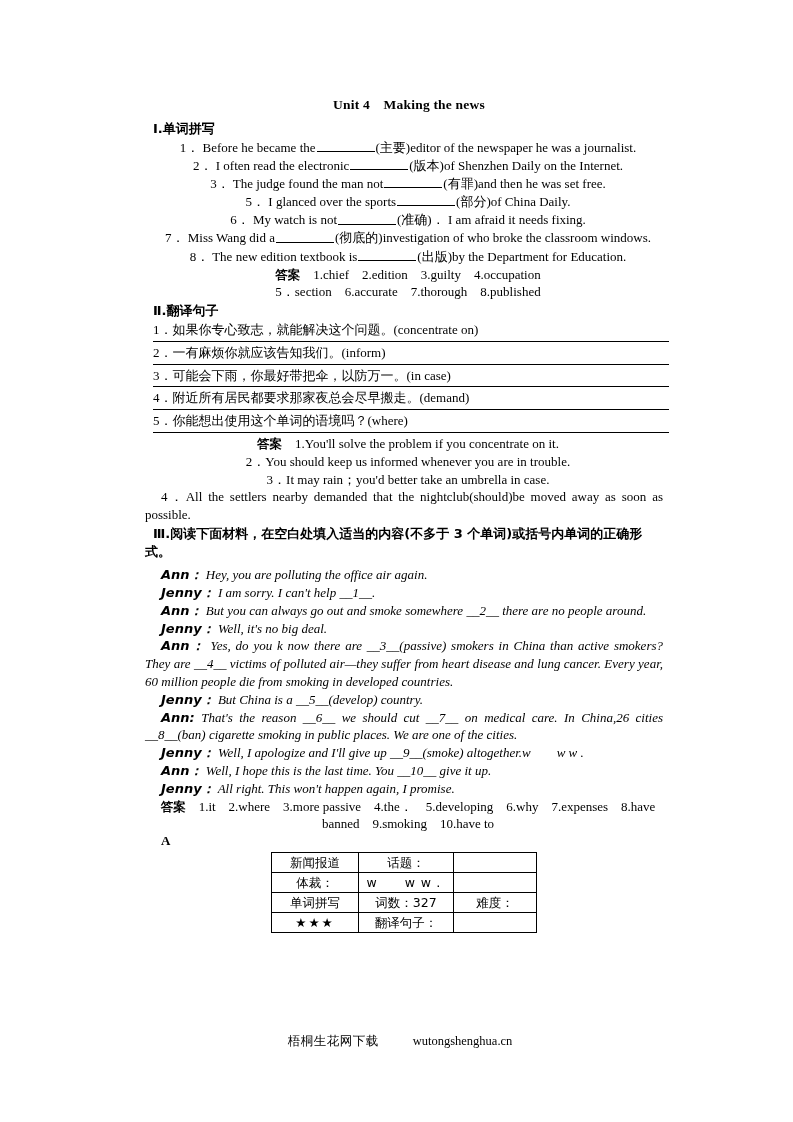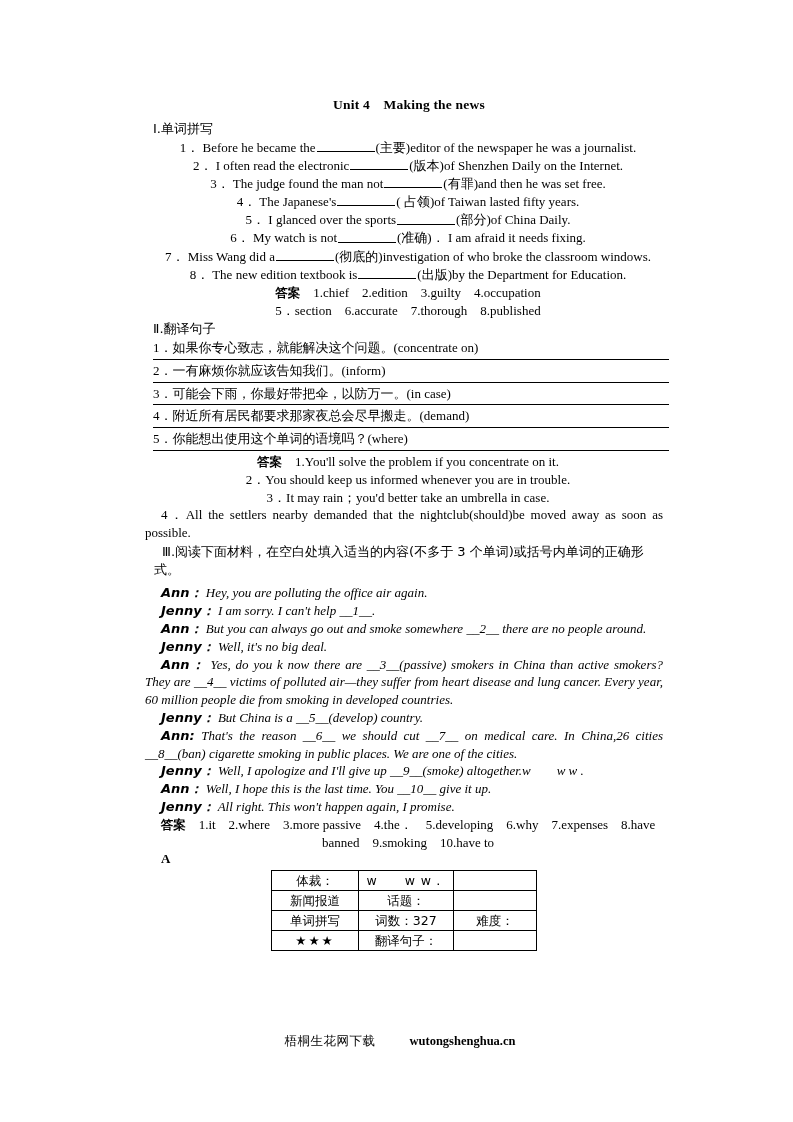--- a/index.html
+++ b/index.html
@@ -26,21 +26,21 @@
   .doc-title {
     text-align: center;
     font-weight: bold;
     font-size: 13.5px;
     letter-spacing: 0.2px;
     margin: 0 0 6px 0;
     padding-left: 10px;
   }
   .section-head {
     font-size: 13px;
-    font-weight: normal;
+    font-weight: bold;
     font-family: "DejaVu Sans", "Liberation Sans", sans-serif;
     margin: 1px 0 1px 8px;
     line-height: 1.36;
   }
   .line {
     font-size: 13px;
     line-height: 1.37;
     margin: 0 0 0 8px;
     white-space: nowrap;
     text-align: center;
@@ -125,40 +125,38 @@
     font-size: 12.5px;
   }
   .footer .f-cn {
     font-family: "DejaVu Sans", "Liberation Sans", sans-serif;
     margin-right: 34px;
     letter-spacing: 0.5px;
     margin-left: 7px;
   }
   .footer .f-en {
     font-family: "Liberation Serif", serif;
-    font-weight: bold;
   }
   .tblwrap { margin-top: 3px; }
 </style>
 </head>
 <body>
 
 <div class="page">
 
   <div class="doc-title">Unit 4　Making the news</div>
 
   <div class="section-head">Ⅰ.单词拼写</div>
 
   <div class="line"><span>1．</span> <span>Before he became the</span><span class="fill"></span><span>(主要)</span><span>editor of the newspaper he was a journalist.</span></div>
 
   <div class="line"><span>2．</span> <span>I often read the electronic</span><span class="fill"></span><span>(版本)</span><span>of Shenzhen Daily on the Internet.</span></div>
 
   <div class="line"><span>3．</span> <span>The judge found the man not</span><span class="fill"></span><span>(有罪)</span><span>and then he was set free.</span></div>
 
-  <div class="line"><span>4．</span> <span>The Japanese's</span><span class="fill"></span><span>( 占领)</span><span>of Taiwan lasted fifty years.</span></div>
 
   <div class="line"><span>5．</span> <span>I glanced over the sports</span><span class="fill"></span><span>(部分)</span><span>of China Daily.</span></div>
 
   <div class="line"><span>6．</span> <span>My watch is not</span><span class="fill"></span><span>(准确)．</span> <span>I am afraid it needs fixing.</span></div>
 
   <div class="line"><span>7．</span> <span>Miss Wang did a</span><span class="fill"></span><span>(彻底的)</span><span>investigation of who broke the classroom windows.</span></div>
 
   <div class="line"><span>8．</span> <span>The new edition textbook is</span><span class="fill"></span><span>(出版)</span><span>by the Department for Education.</span></div>
 
   <div class="line"><span class="ans-label">答案</span>　<span>1.chief　2.edition　3.guilty　4.occupation</span></div>
@@ -179,21 +177,21 @@
   <hr class="rule">
 
   <div class="tr-item"><span>5．</span><span>你能想出使用这个单词的语境吗？(where)</span></div>
   <hr class="rule">
 
   <div class="line"><span class="ans-label">答案</span>　<span>1.You'll solve the problem if you concentrate on it.</span></div>
   <div class="line"><span>2．You should keep us informed whenever you are in trouble.</span></div>
   <div class="line"><span>3．It may rain；you'd better take an umbrella in case.</span></div>
   <div class="line-wrap indent"><span>4．All the settlers nearby demanded that the nightclub(should)be moved away as soon as possible.</span></div>
 
-  <div class="section-head" style="margin-left:9px;text-indent:8px;white-space:normal;">Ⅲ.阅读下面材料，在空白处填入适当的内容(不多于 3 个单词)或括号内单词的正确形式。</div>
+  <div class="section-head" style="margin-left:0;text-indent:8px;white-space:normal;">Ⅲ.阅读下面材料，在空白处填入适当的内容(不多于 3 个单词)或括号内单词的正确形式。</div>
 
   <div class="dlg ind" style="margin-top:6px;"><span class="speaker">Ann：</span> <span>Hey, you are polluting the office air again.</span></div>
   <div class="dlg ind"><span class="speaker">Jenny：</span> <span>I am sorry. I can't help __1__.</span></div>
   <div class="dlg ind"><span class="speaker">Ann：</span> <span>But you can always go out and smoke somewhere __2__ there are no people around.</span></div>
   <div class="dlg ind"><span class="speaker">Jenny：</span> <span>Well, it's no big deal.</span></div>
   <div class="dlg ind"><span class="speaker">Ann：</span> <span>Yes, do you k now there are __3__(passive) smokers in China than active smokers? They are __4__ victims of polluted air—they suffer from heart disease and lung cancer. Every year, 60 million people die from smoking in developed countries.</span></div>
   <div class="dlg ind"><span class="speaker">Jenny：</span> <span>But China is a __5__(develop) country.</span></div>
   <div class="dlg ind"><span class="speaker">Ann:</span> <span>That's the reason __6__ we should cut __7__ on medical care. In China,26 cities __8__(ban) cigarette smoking in public places. We are one of the cities.</span></div>
   <div class="dlg ind"><span class="speaker">Jenny：</span> <span>Well, I apologize and I'll give up __9__(smoke) altogether.w　　w w .</span></div>
   <div class="dlg ind"><span class="speaker">Ann：</span> <span>Well, I hope this is the last time. You __10__ give it up.</span></div>
@@ -201,27 +199,27 @@
 
   <div class="line"><span class="ans-label">答案</span>　<span>1.it　2.where　3.more passive　4.the．　5.developing　6.why　7.expenses　8.have</span></div>
   <div class="line"><span>banned　9.smoking　10.have to</span></div>
 
   <div class="sec-a">A</div>
 
   <div class="tblwrap">
     <table class="info">
       <tbody>
           <tr>
+        <td class="c1">新闻报道</td>
+        <td class="c2">话题：</td>
+        <td class="c3"></td>
+      </tr>
+      <tr>
         <td class="c1">体裁：</td>
         <td class="c2 www">w　　w w．</td>
-        <td class="c3"></td>
-      </tr>
-      <tr>
-        <td class="c1">新闻报道</td>
-        <td class="c2">话题：</td>
         <td class="c3"></td>
       </tr>
       <tr>
         <td class="c1">单词拼写</td>
         <td class="c2">词数：327</td>
         <td class="c3">难度：</td>
       </tr>
       <tr>
         <td class="c1 stars">★★★</td>
         <td class="c2">翻译句子：</td>

